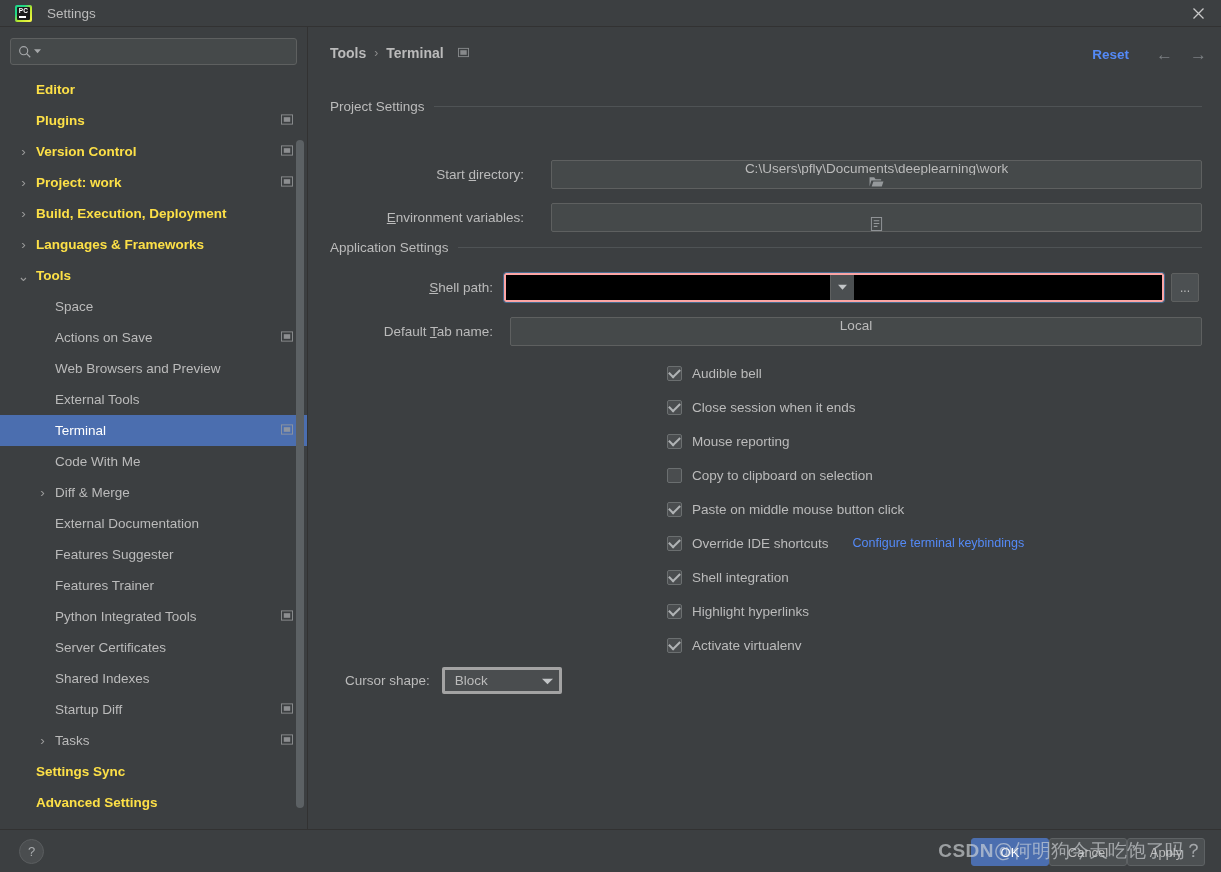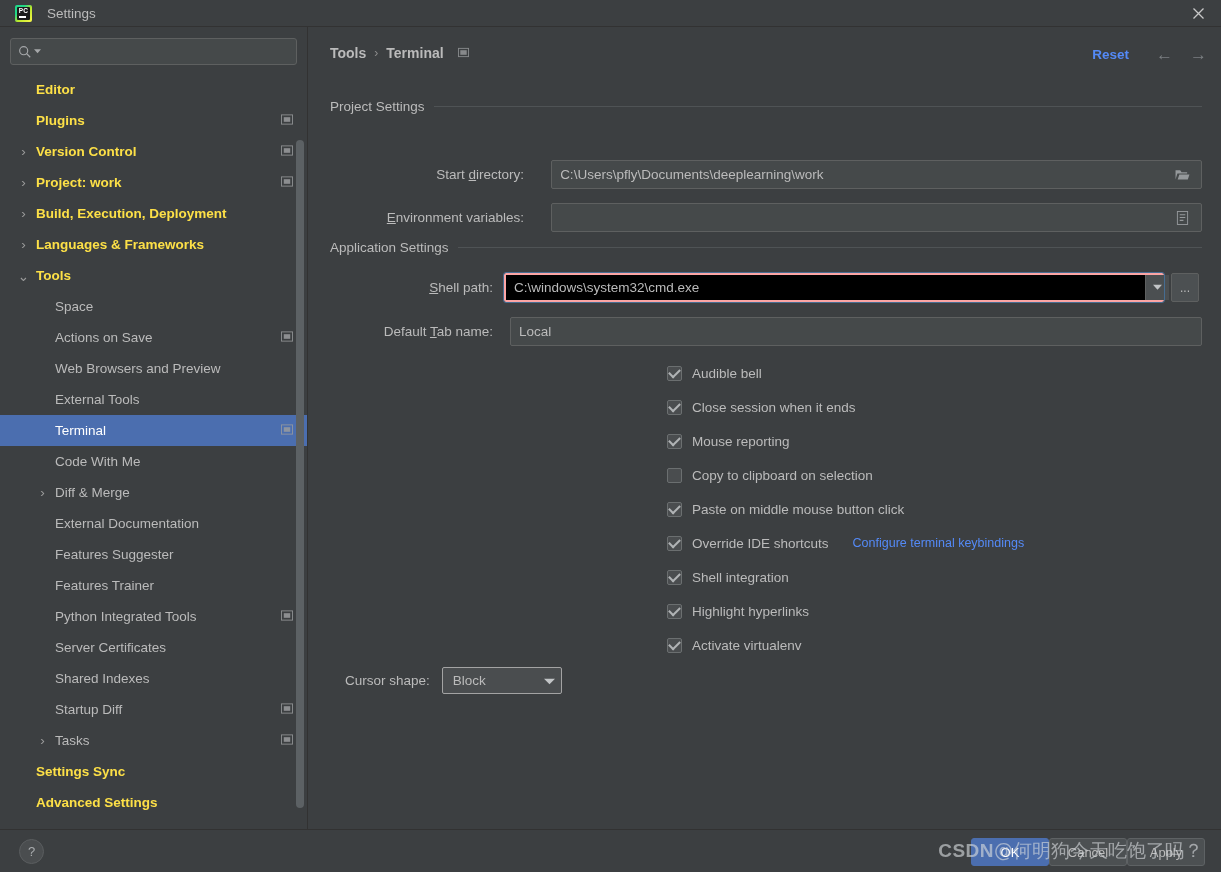--- a/index.html
+++ b/index.html
@@ -126,21 +126,21 @@
 
   .row { position: absolute; display: flex; align-items: center; }
   .row-label {
     color: #bbbbbb; font-size: 13.5px; text-align: right;
     white-space: nowrap;
   }
 
   .field {
     background: #45494a; border: 1px solid #5e6060; border-radius: 2px;
     height: 29px; display: flex; align-items: center;
-    color: #bbbbbb; font-size: 13.5px; padding: 0 8px;
+    color: #bbbbbb; font-size: 13.5px; padding: 0 8px; flex-direction: column;
   }
   .field.focused {
     border: 2px solid #fca5a5; outline: 1px solid #466d92;
     background: #000000;
   }
   .field-val { flex: 1; white-space: nowrap; overflow: hidden; }
   .field-icon {
     width: 22px; display: flex; align-items: center; justify-content: center;
     opacity: .8;
   }
@@ -167,21 +167,21 @@
   }
   .cb.checked::after {
     content: ""; width: 9px; height: 5px;
     border-left: 2px solid #b0b3b5; border-bottom: 2px solid #b0b3b5;
     transform: rotate(-45deg) translate(1px, -1px);
   }
   .cb-label { color: #bbbbbb; font-size: 13.5px; white-space: nowrap; }
   .inline-link { color: #548af7; font-size: 12.5px; margin-left: 14px; cursor: pointer; }
 
   .dropdown {
-    height: 27px; background: #4a4d4f; border: 1px solid #a3a3a3; border-radius: 2px;
+    height: 27px; background: #4a4d4f; border: 3px solid #a3a3a3; border-radius: 2px;
     display: flex; align-items: center; color: #bbbbbb; font-size: 13.5px;
     padding: 0 6px 0 10px; min-width: 120px;
   }
   .dd-val { flex: 1; }
 
   
   .bottombar {
     position: absolute; left: 0; top: 829px; width: 1221px; height: 43px;
     background: #3c3f41; border-top: 1px solid #323232;
   }

